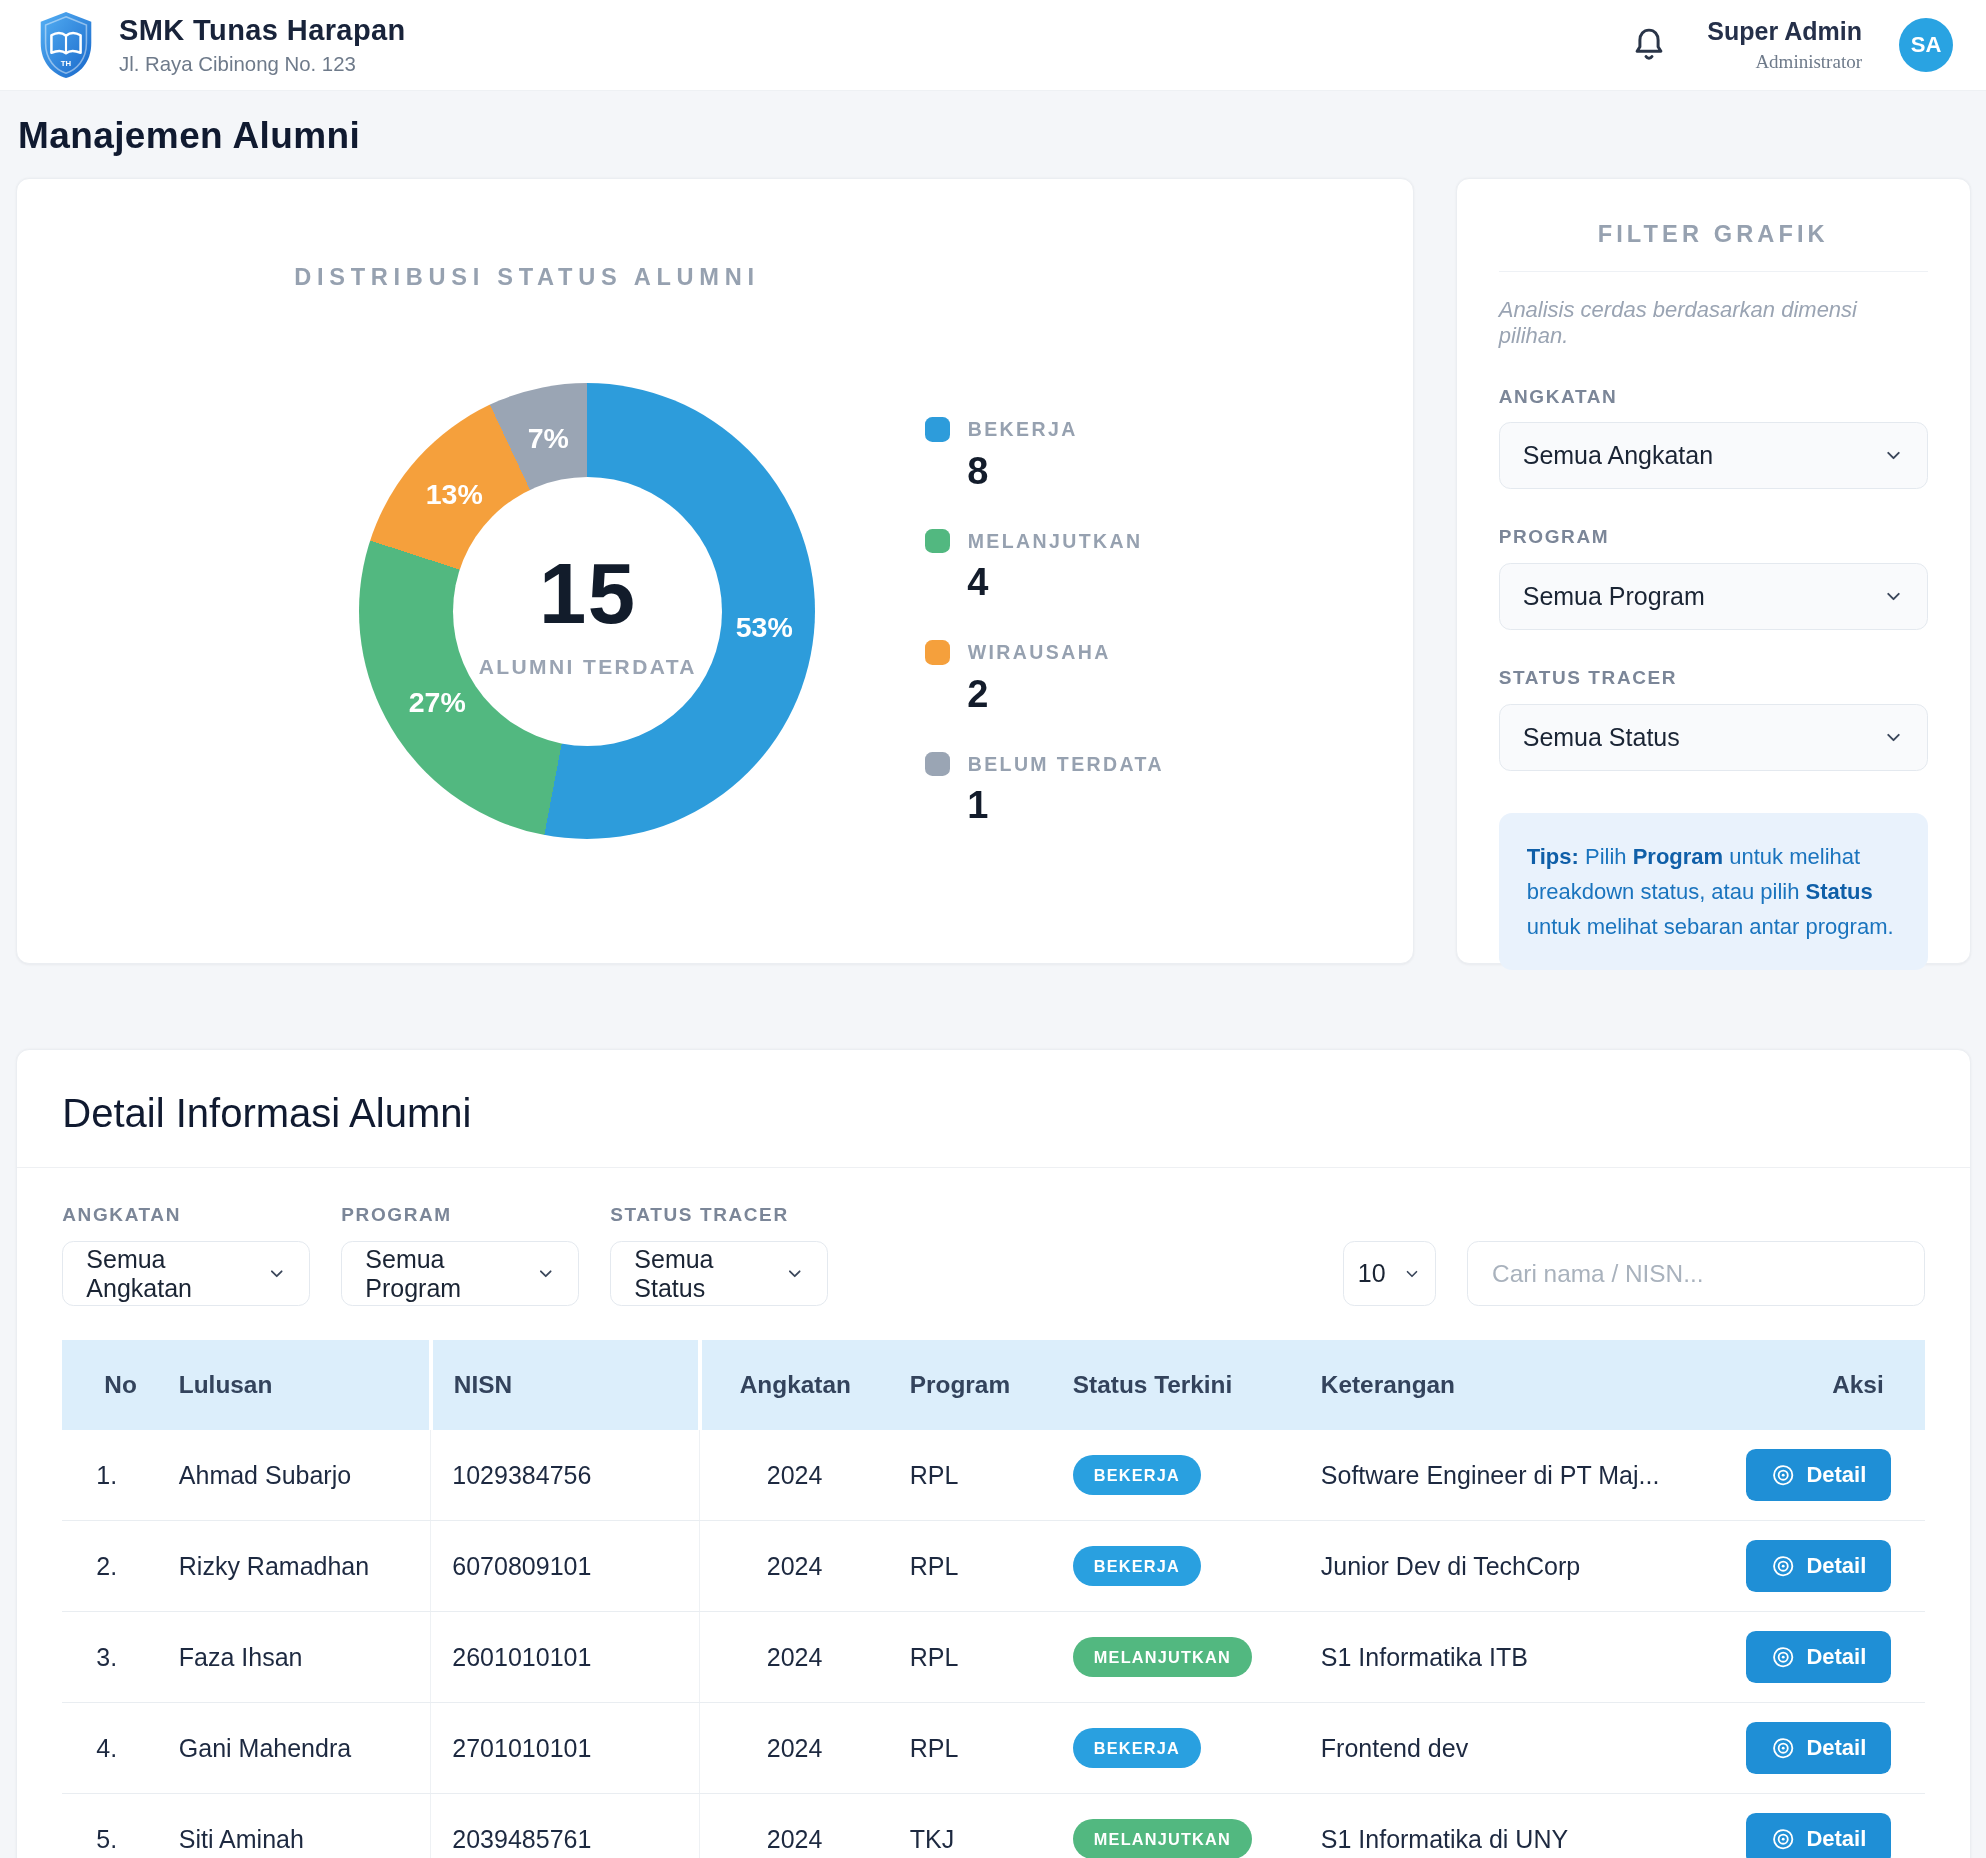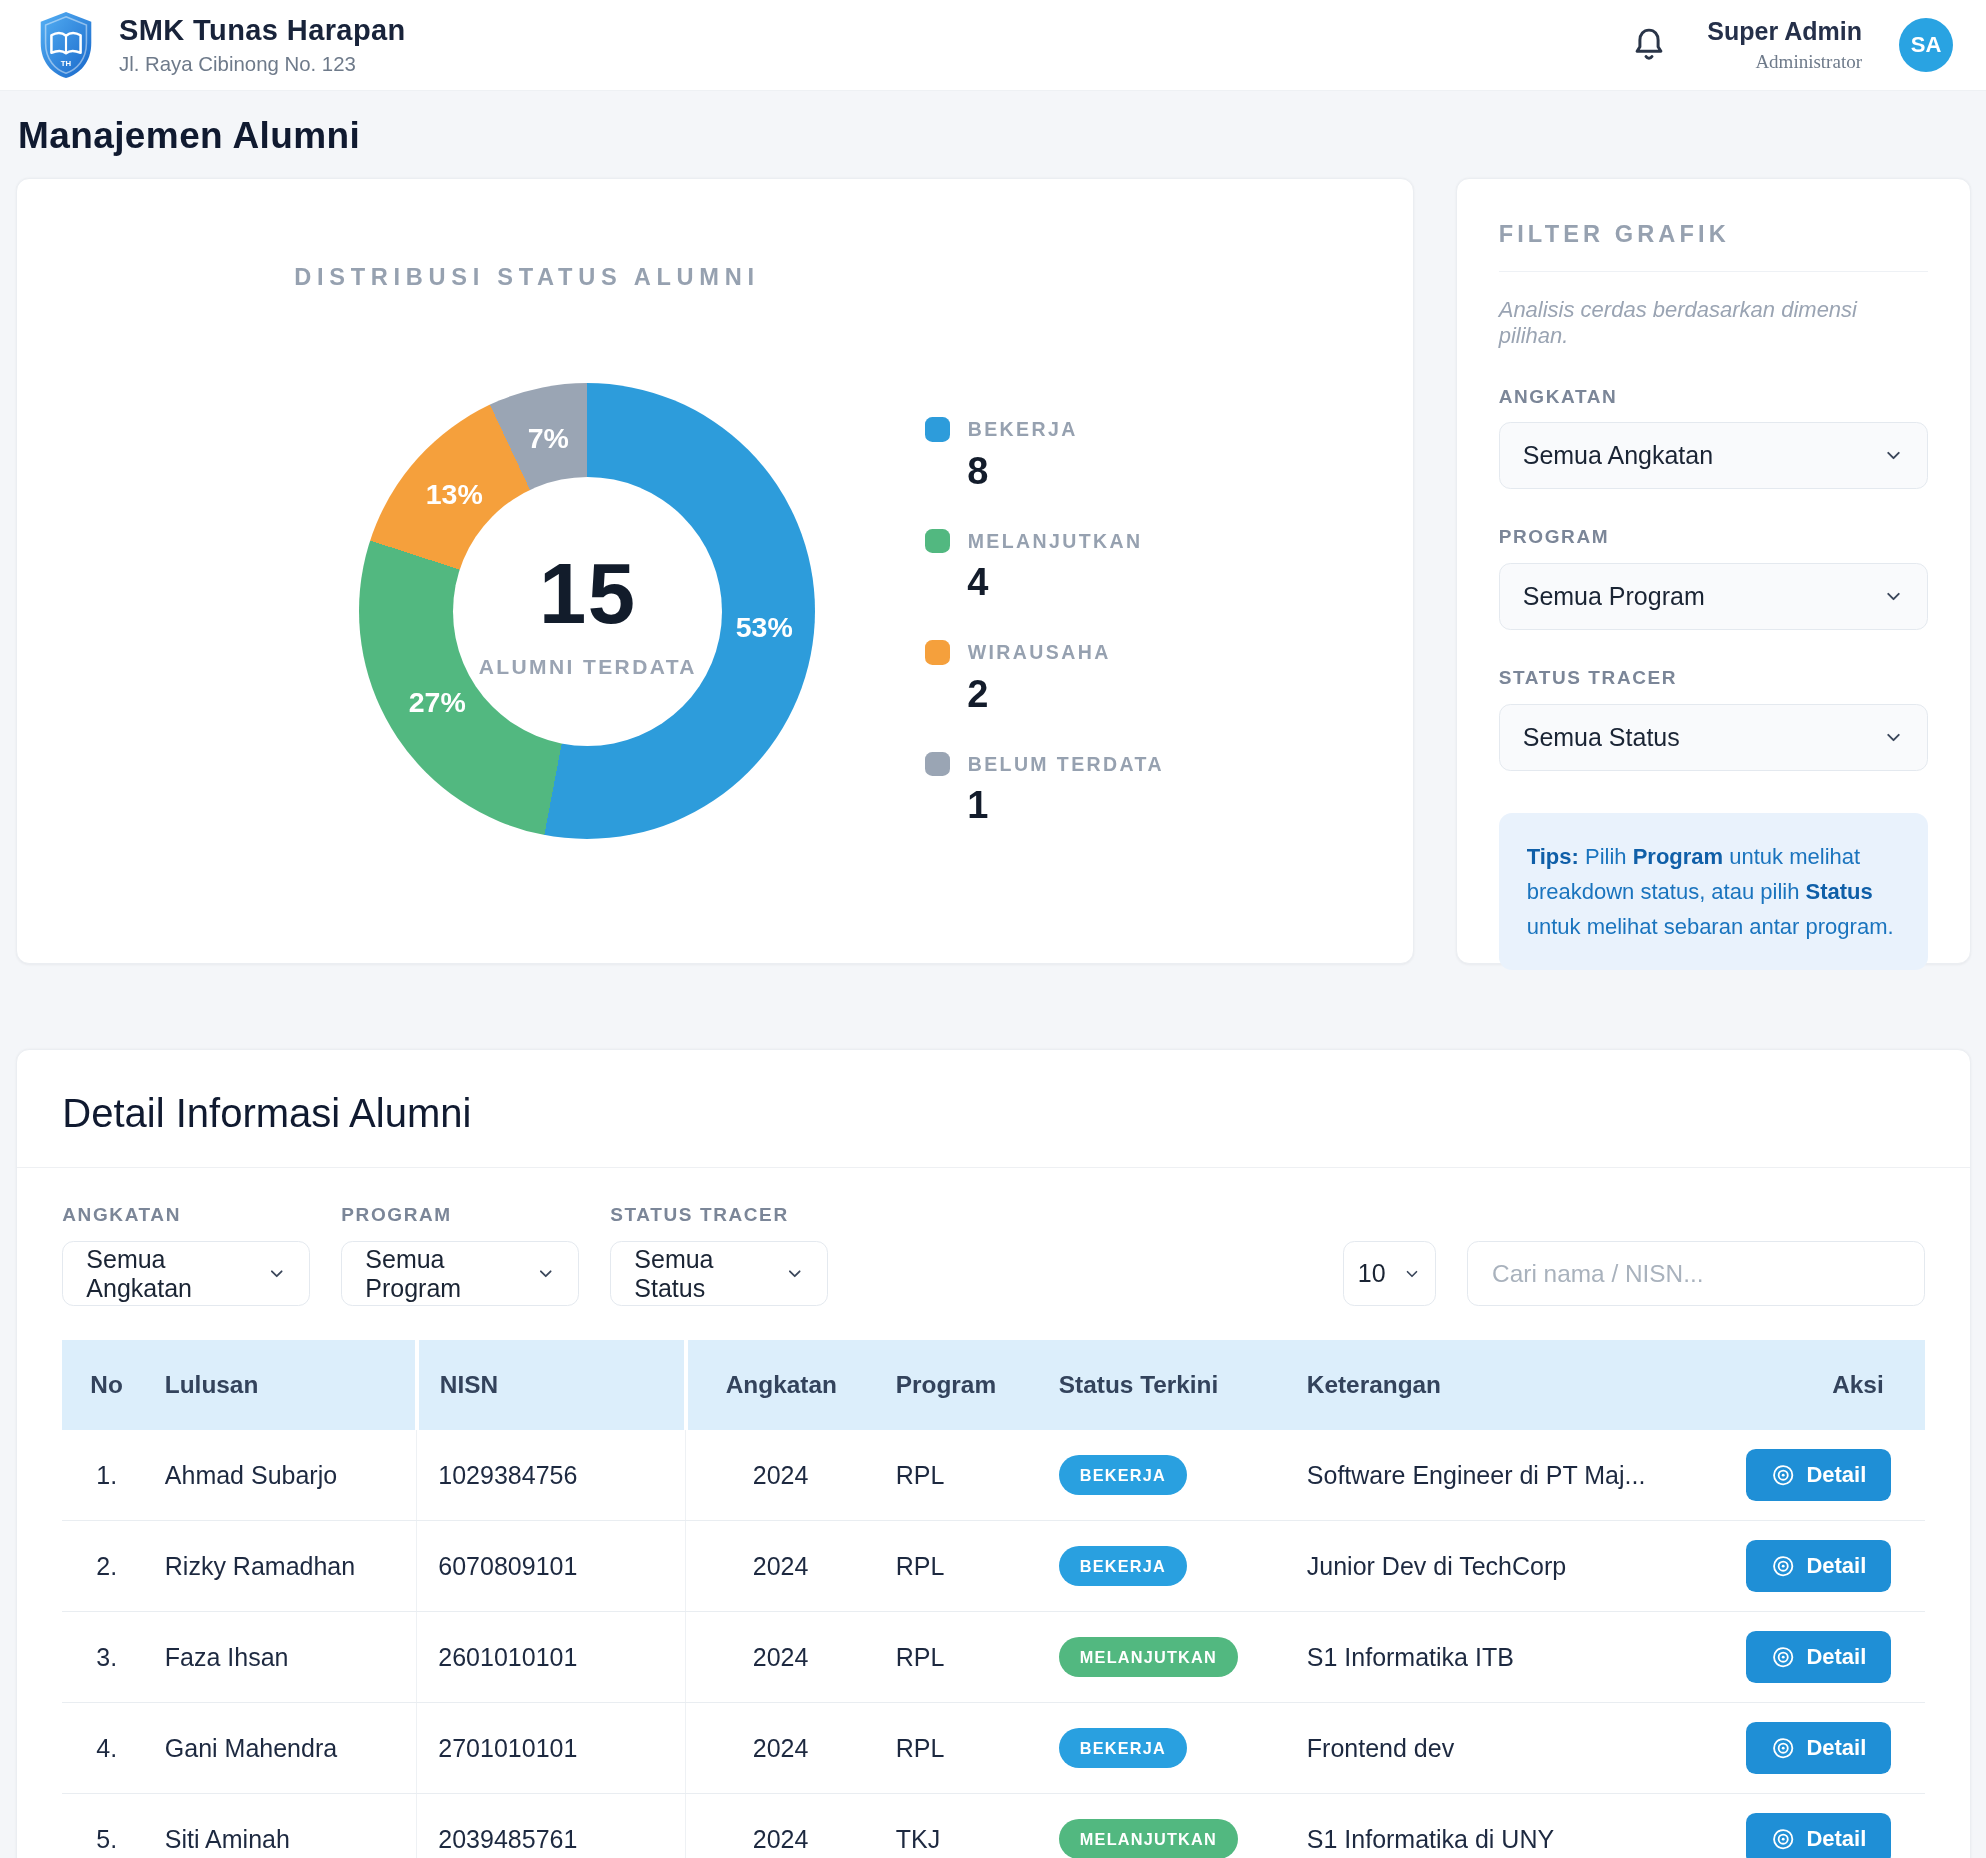--- a/index.html
+++ b/index.html
@@ -45,21 +45,21 @@
   .pct-3 { left:189px; top:55px; }
 
   .legend { position:absolute; left:908px; top:238px; display:flex; flex-direction:column; gap:36px; list-style:none; }
   .legend-line { display:flex; align-items:center; gap:18px; }
   .legend-swatch { width:24.4px; height:24.4px; border-radius:7.3px; }
   .legend-label { font-size:19.5px; font-weight:700; letter-spacing:2.4px; color:#96a1b0; }
   .legend-value { font-size:38px; font-weight:800; color:#131c2b; margin:8.1px 0 0 42px; }
 
   
   .filter-card { width:515px; height:786px; padding:42px; }
-  .filter-title { font-size:23.6px; font-weight:700; letter-spacing:4.1px; color:#96a1b0; }
+  .filter-title { font-size:23.6px; font-weight:700; letter-spacing:4.1px; color:#96a1b0;text-align:center; }
   .filter-card hr { border:none; border-top:1.6px solid #eef1f5; margin:23px 0 24.4px; }
   .filter-sub { font-size:22px; font-style:italic; color:#9aa4b3; }
   .field { margin-top:37px; }
   .field-label { font-size:19px; font-weight:700; letter-spacing:1.6px; color:#7b8698; margin-bottom:14.7px; }
   .select { height:67px; border:1.6px solid #e4e9ef; border-radius:11.4px; background:#f9fafc;
             display:flex; align-items:center; justify-content:space-between;
             padding:0 23px; font-size:25px; color:#1a2434; cursor:pointer; }
   .select svg { flex:0 0 auto; }
   .tips { margin-top:42px; background:#e9f2fc; border-radius:13px; padding:26px 28px;
           font-size:22px; line-height:1.6; color:#1a74be; }
@@ -77,21 +77,21 @@
   .spacer { flex:1; }
   .sel-pagesize { width:93px; justify-content:center; gap:17px; padding:0 14.7px; }
   .search-input { width:458px; height:65px; border:1.6px solid #e4e9ef; border-radius:11.4px;
                   font-size:24.4px; padding:0 24.4px; color:#1a2434; background:#fff;
                   font-family:"Liberation Sans", sans-serif; }
   .search-input::placeholder { color:#a9b2bd; }
 
   table { width:100%; border-collapse:collapse; margin-top:34px; }
   thead th { background:#dceefb; font-size:24.4px; font-weight:700; color:#33435c; text-align:left;
              padding:31px 21px; }
-  th.c-no { width:75px; padding-left:28px; }
+  th.c-no { width:75px; padding-left:42px; }
   th.c-lulusan { width:273px; border-right:4.9px solid #fff; }
   th.c-nisn { width:269px; border-right:4.9px solid #fff; }
   th.c-angkatan { width:189px; text-align:center; }
   th.c-program { width:163px; }
   th.c-status { width:248px; }
   th.c-aksi { text-align:right; padding-right:41px; }
   tbody td { font-size:25px; color:#1d2940; padding:19px 21px; border-bottom:1.6px solid #e9edf1; }
   td.c-no { padding-left:34px; }
   td.c-lulusan, td.c-nisn { border-right:0.8px solid #eef1f4; }
   td.c-angkatan { text-align:center; }

